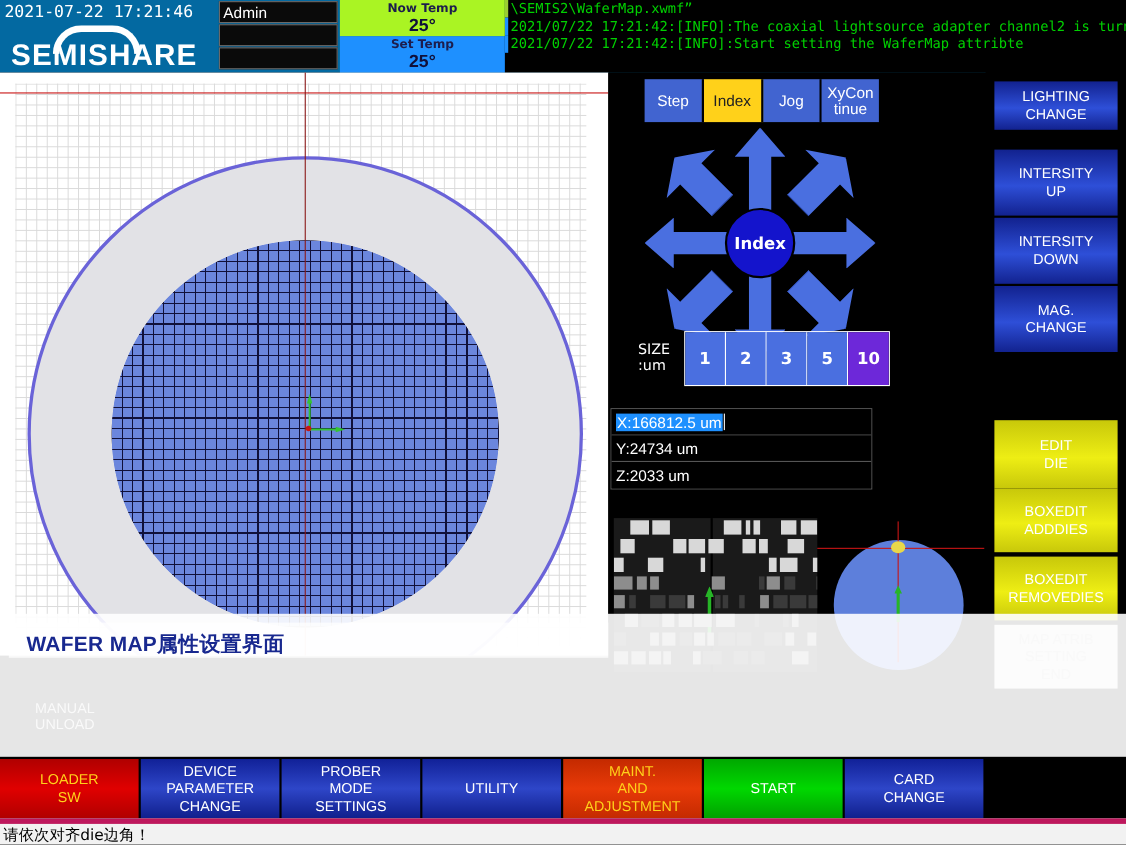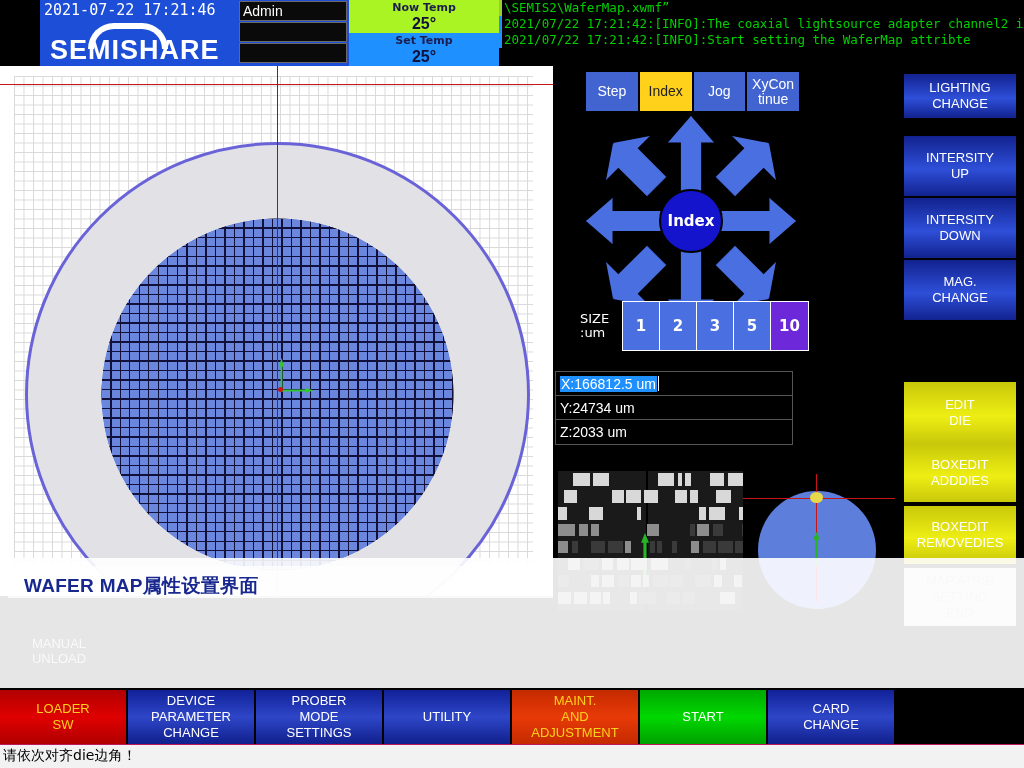--- a/index.html
+++ b/index.html
@@ -1,21 +1,21 @@
 <!DOCTYPE html>
 <html><head>
 <meta charset="utf-8">
 <style>
   * { box-sizing: border-box; margin:0; padding:0; }
   html,body { width:1024px; height:768px; overflow:hidden; background:#000;
               font-family:"Liberation Sans", sans-serif; }
   #app { position:relative; width:1024px; height:768px; background:#000; }
 
   
-  #topbar { position:absolute; left:0; top:0; width:896px; height:66px; background:#1d4ed8;margin-left:40px; }
+  #topbar { position:absolute; left:0; top:0; width:896px; height:66px; background:#0369a1; }
   #clock { position:absolute; left:4px; top:1px; color:#fff; font-size:15px;
            font-family:"DejaVu Sans Mono", monospace; letter-spacing:0px; }
   #logo { position:absolute; left:6px; top:22px; width:190px; height:42px; }
   #logo .word { position:absolute; left:4px; top:13px; color:#fff; font-size:27px;
                 font-weight:bold; letter-spacing:1px; font-family:"Liberation Sans",sans-serif; }
   #logo .arc { position:absolute; left:42px; top:1px; width:80px; height:26px;
                border:6px solid #fff; border-bottom:none;
                border-radius:46px 46px 0 0; }
 
   .userfields { position:absolute; left:199px; top:1px; width:108px; }
@@ -170,21 +170,21 @@
   #bottombar { position:absolute; left:0; top:690px; width:964px; height:54px; background:#000; }
   .bbtn { position:absolute; top:0; height:54px; display:flex; align-items:center;
           justify-content:center; text-align:center; font-size:13px; line-height:16px;
           color:#fff; }
   .bbtn.red    { background:linear-gradient(to bottom,#b00000,#e00000 50%,#b00000); color:#ffd11a; }
   .bbtn.blue   { background:linear-gradient(to bottom,#112198,#2e46c8 50%,#101f8c); }
   .bbtn.orange { background:linear-gradient(to bottom,#c42a00,#e83a08 50%,#c42a00); color:#ffd11a; }
   .bbtn.green  { background:linear-gradient(to bottom,#00a800,#00d800 50%,#00a000); }
 
   #statusbar { position:absolute; left:0; top:744px; width:1024px; height:24px;
-               background:#f2f2f2; border-top:1px solid #be185d; }
+               background:#f2f2f2; border-top:5px solid #be185d; }
   #statustext { position:absolute; left:3px; top:2px; color:#000; font-size:14px;
                 font-family:"DejaVu Sans", sans-serif; }
 
   
   #manualUnload { position:absolute; left:17px; top:636px; width:84px; height:34px;
                   color:#c9c9c9; font-size:13px; line-height:15px; text-align:center; }
 </style>
 </head>
 <body>
 

